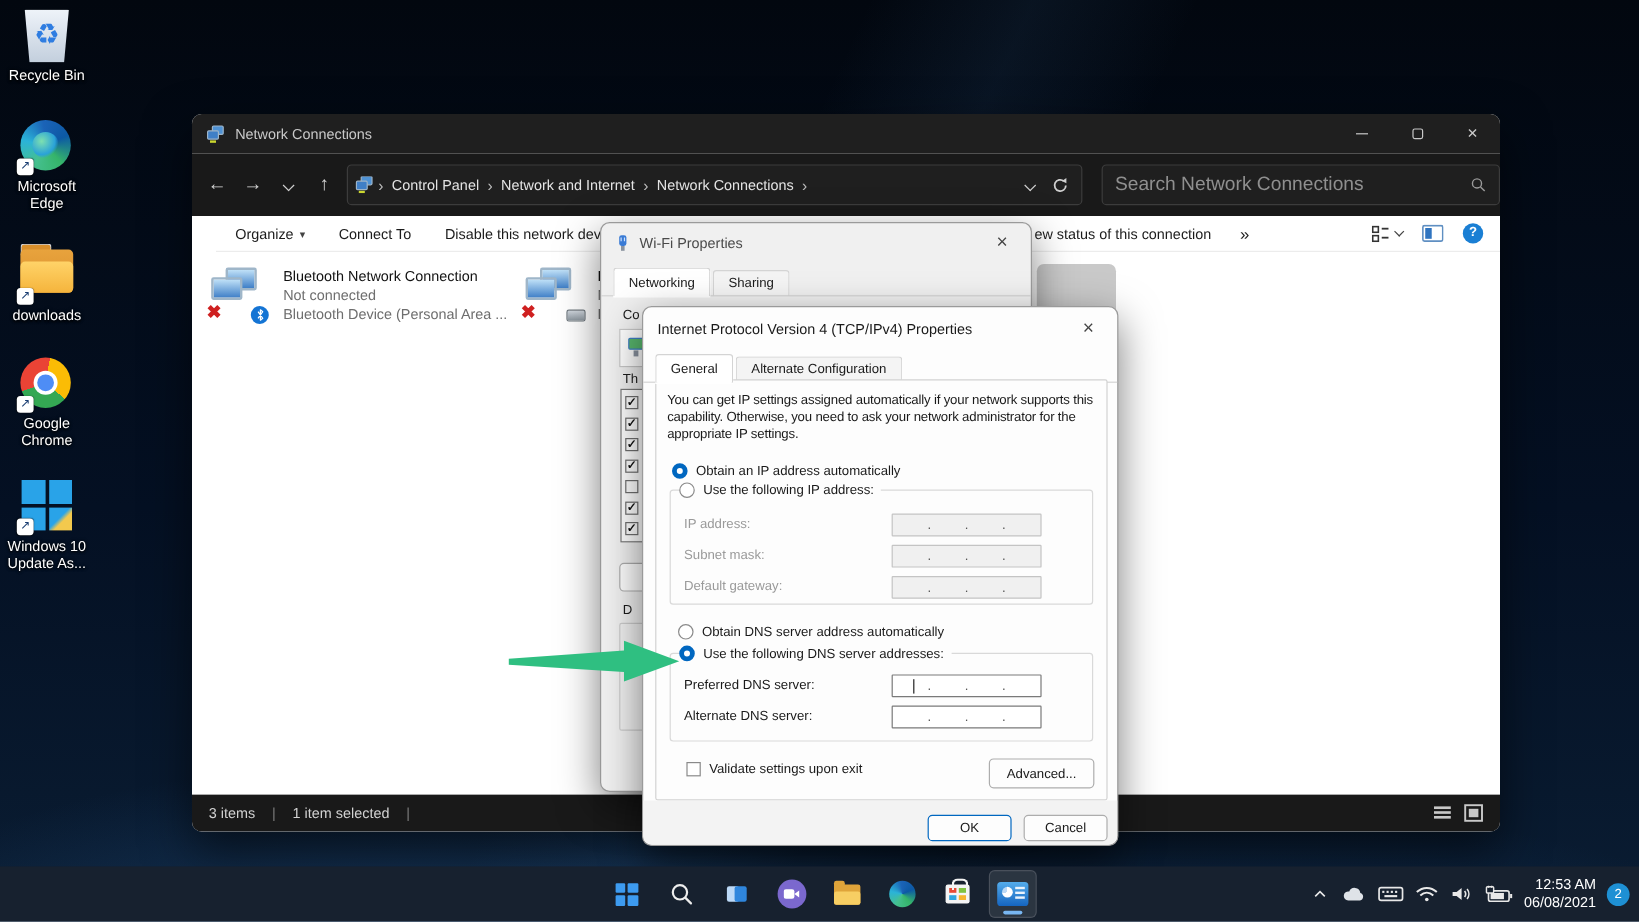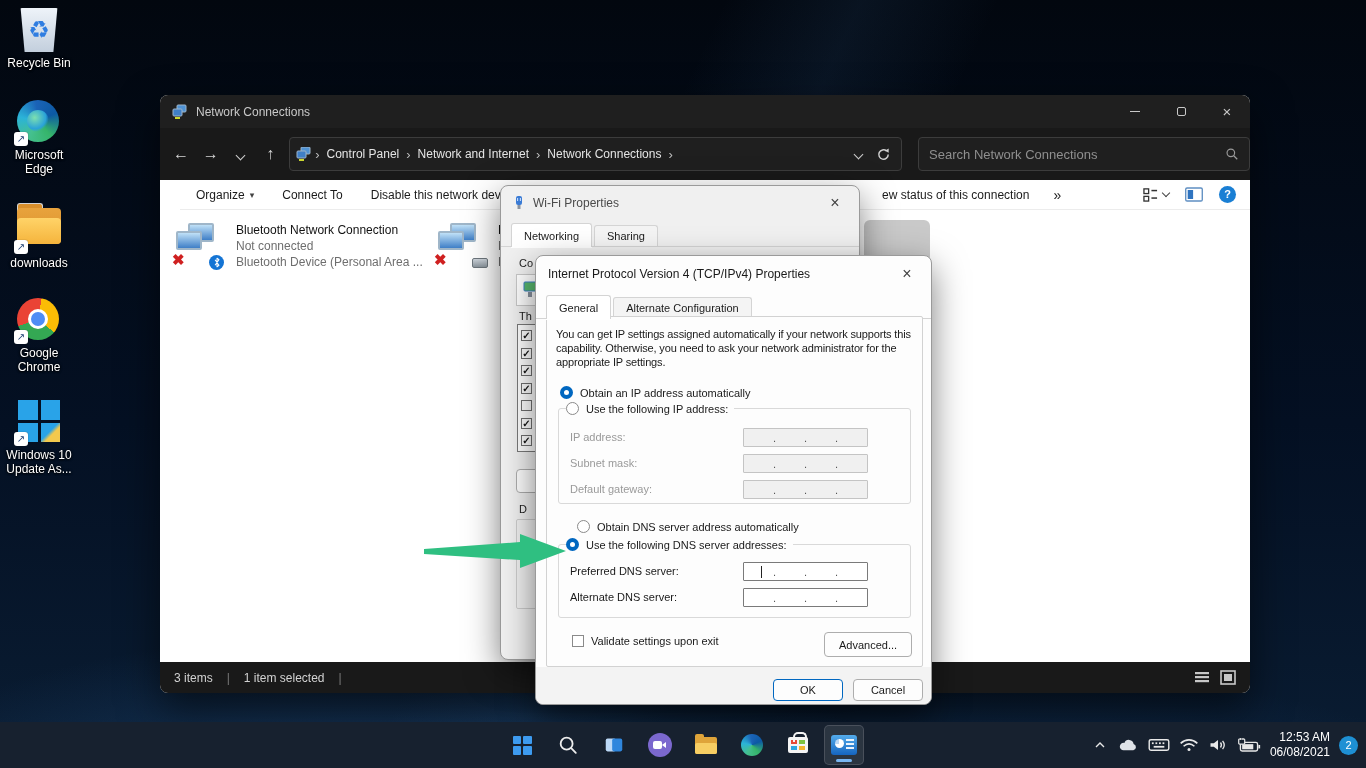--- a/index.html
+++ b/index.html
@@ -47,26 +47,26 @@
   .addrrow{height:52px;background:#191919;display:flex;align-items:center;color:#cfcfcf;}
   .navbtn{width:30px;text-align:center;font-size:16px;color:#d6d6d6;}
   .addrbox{margin-left:4px;width:617px;height:34px;background:#1f1f1f;border:1px solid #3c3c3c;border-radius:4px;
     display:flex;align-items:center;font-size:12px;color:#e4e4e4;padding:0 6px;}
   .crumb{padding:0 4px;white-space:nowrap;}
   .csep{color:#bdbdbd;padding:0 3px;font-size:13px;}
   .addrbox .right{margin-left:auto;display:flex;align-items:center;gap:14px;padding-right:4px;}
   .chev{width:7px;height:7px;border-right:1.6px solid #cfcfcf;border-bottom:1.6px solid #cfcfcf;transform:rotate(45deg);display:inline-block;}
   .searchbox{margin-left:16px;width:334px;height:34px;background:#1f1f1f;border:1px solid #3c3c3c;border-radius:4px;
     display:flex;align-items:center;padding:0 10px;}
-  .searchbox input{flex:1;background:transparent;border:none;outline:none;color:#d8d8d8;font-size:13px;font-family:"Liberation Sans",sans-serif;}
+  .searchbox input{flex:1;background:transparent;border:none;outline:none;color:#d8d8d8;font-size:16px;font-family:"Liberation Sans",sans-serif;}
   .searchbox input::placeholder{color:#8f8f8f;}
   .toolbar{height:30px;background:#fff;display:flex;align-items:center;font-size:12px;color:#1b1b1b;position:relative;border-bottom:1px solid #ececec;margin-left:20px;}
   .tbitem{margin-left:28px;display:flex;align-items:center;gap:5px;white-space:nowrap;}
   .tbitem:first-child{margin-left:16px;}
-  .tb-right{position:absolute;left:702px;display:flex;align-items:center;gap:24px;}
+  .tb-right{position:absolute;left:682px;display:flex;align-items:center;gap:24px;}
   .tb-icons{position:absolute;right:14px;display:flex;align-items:center;gap:16px;}
   .dchev{width:6px;height:6px;border-right:1.4px solid #444;border-bottom:1.4px solid #444;transform:rotate(45deg);display:inline-block;margin-top:-3px;}
   .help-c{width:17px;height:17px;border-radius:50%;background:#1a7fd4;color:#fff;font-size:11px;font-weight:bold;text-align:center;line-height:17px;}
   .content{position:relative;height:452px;background:#fff;}
   .conn{position:absolute;display:flex;gap:10px;width:255px;}
   .net-ic{position:relative;width:52px;height:48px;flex:none;}
   .mon{position:absolute;width:26px;height:19px;background:linear-gradient(180deg,#bfe0f7,#3f7fc7);border:2px solid #9fb6c9;border-radius:2px;}
   .mon.b{left:14px;top:2px;}
   .mon.a{left:2px;top:10px;}
   .redx{position:absolute;left:-2px;bottom:0;color:#cf2020;font-weight:bold;font-size:15px;text-shadow:0 0 1px #fff;}
@@ -409,21 +409,21 @@
       <span class="d d2">.</span>
       <span class="d d3">.</span>
   </div>
   <div class="frow-lbl dis" style="top:227px;">Default gateway:</div>
   <div class="ipfield" style="top:224px;">
     <span class="d d1">.</span>
       <span class="d d2">.</span>
       <span class="d d3">.</span>
   </div>
 
-  <div class="radio-row" style="left:41px;top:264px;">
+  <div class="radio-row" style="left:29px;top:264px;">
     <span class="radio"></span>
     <span>Obtain DNS server address automatically</span>
   </div>
 
   <div class="gbox" style="left:22px;top:288px;width:353px;height:74px;"></div>
   <div class="radio-row" style="left:30px;top:282px;">
     <span class="radio sel"></span>
     <span>Use the following DNS server addresses:</span>
   </div>
   <div class="frow-lbl" style="top:309px;">Preferred DNS server:</div>

